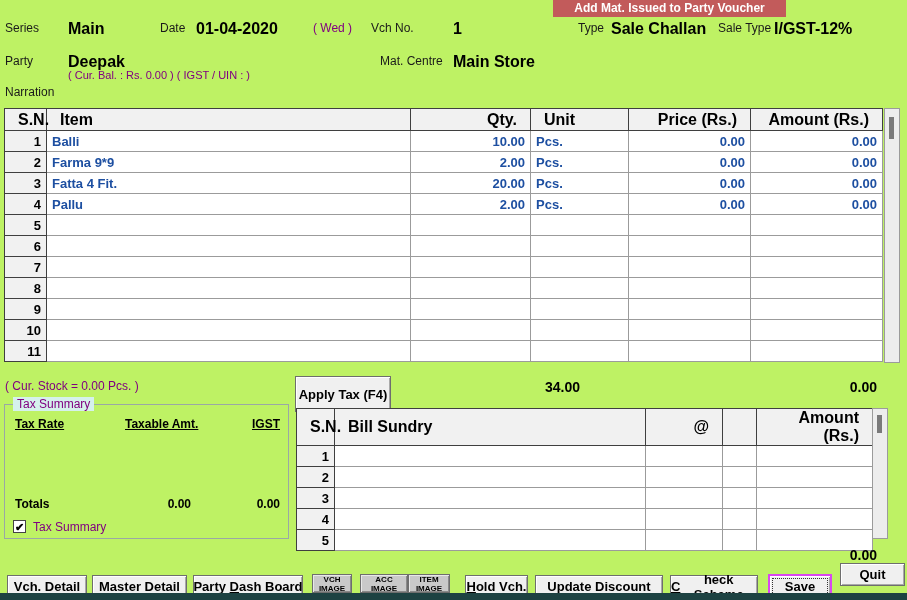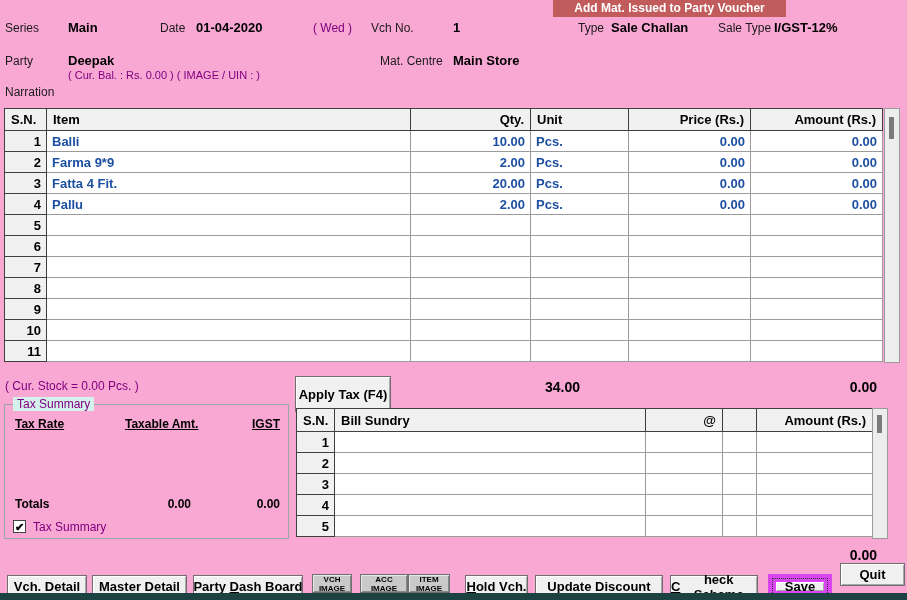--- a/index.html
+++ b/index.html
@@ -1,43 +1,43 @@
 <!DOCTYPE html>
 <html><head>
 <meta charset="utf-8">
 <style>
   html,body{margin:0;padding:0;}
   body{font-family:"Liberation Sans",sans-serif;background:#d5f1ec;}
-  #screen{position:relative;width:907px;height:600px;background:#f9a8d4;overflow:hidden;}
+  #screen{position:relative;width:907px;height:600px;background:#bef264;overflow:hidden;}
 
   .abs{position:absolute;}
   .lbl{font-size:12px;color:#1a1a1a;}
-  .val{font-size:13px;font-weight:bold;color:#000;}
+  .val{font-size:16px;font-weight:bold;color:#000;}
   .purple{color:#800080;font-size:12px;}
   .banner{background:#c25b5b;color:#fff;font-size:12px;font-weight:bold;text-align:center;line-height:17px;}
 
   
   table{border-collapse:collapse;table-layout:fixed;background:#fff;}
   table.grid{border:1px solid #3f3f3f;}
-  .grid th{background:#f1f1f1;border:1px solid #3f3f3f;font-size:13px;font-weight:bold;color:#000;padding:0 6px;height:21px;text-align:left;}
+  .grid th{background:#f1f1f1;border:1px solid #3f3f3f;font-size:16px;font-weight:bold;color:#000;padding:0 13px;height:21px;text-align:left;}
   .grid td{border:1px solid #9b9b9b;font-size:13px;font-weight:bold;height:20px;padding:0 5px;overflow:hidden;white-space:nowrap;background:#fff;}
   .grid td.sn{background:#f1f1f1;border:1px solid #3f3f3f;text-align:right;color:#000;}
   .grid .r{text-align:right;}
   .grid td.blue{color:#1d4fa1;}
 
   
   .sbar{background:#ededed;border:1px solid #9b9b9b;}
   .sthumb{position:absolute;left:4px;width:5px;background:#7a7a7a;}
 
   
   .btn3d{background:#f0f0f0;border:1px solid #6e6e6e;box-shadow:inset 1px 1px 0 #ffffff,inset -1px -1px 0 #a9a9a9;
          font-family:"Liberation Sans",sans-serif;font-size:13px;font-weight:bold;color:#000;text-align:center;
          display:flex;align-items:center;justify-content:center;cursor:pointer;box-sizing:border-box;}
   .btn-img{background:#c9c9c9;font-size:8px;line-height:9px;font-weight:bold;flex-direction:column;box-shadow:inset 1px 1px 0 #e8e8e8,inset -1px -1px 0 #8a8a8a;}
-  .btn-save{border:8px solid #d946ef;outline:1px dotted #333;outline-offset:-5px;}
+  .btn-save{border:2px solid #d946ef;outline:1px dotted #333;outline-offset:-5px;}
   .u{text-decoration:underline;}
 
   
   .fieldset{border:1px solid #9aa8a5;}
   .fieldset .legend{position:absolute;top:-8px;left:8px;background:#d5f1ec;padding:0 4px;color:#800080;font-size:12px;}
   .taxhead{font-size:12px;font-weight:bold;color:#000;text-decoration:underline;}
 
   .checkbox{width:13px;height:13px;background:#fff;border:1px solid #444;font-size:11px;line-height:13px;text-align:center;color:#000;font-weight:bold;box-sizing:border-box;}
 
   .strip{background:#1d4242;}
@@ -57,21 +57,21 @@
   <span class="abs purple" style="left:313px;top:21px;">( Wed )</span>
   <span class="abs lbl" style="left:371px;top:21px;">Vch No.</span>
   <span class="abs val" style="left:453px;top:20px;">1</span>
   <span class="abs lbl" style="left:578px;top:21px;">Type</span>
   <span class="abs val" style="left:611px;top:20px;">Sale Challan</span>
   <span class="abs lbl" style="left:718px;top:21px;">Sale Type</span>
   <span class="abs val" style="left:774px;top:20px;">I/GST-12%</span>
 
   <span class="abs lbl" style="left:5px;top:54px;">Party</span>
   <span class="abs val" style="left:68px;top:53px;">Deepak</span>
-  <span class="abs purple" style="left:68px;top:69px;font-size:11px;">( Cur. Bal. : Rs. 0.00    ) ( IMAGE / UIN :  )</span>
+  <span class="abs purple" style="left:68px;top:69px;font-size:11px;">( Cur. Bal. : Rs. 0.00    ) ( IGST / UIN :  )</span>
   <span class="abs lbl" style="left:371px;top:54px;margin-left:9px;">Mat. Centre</span>
   <span class="abs val" style="left:453px;top:53px;">Main Store</span>
 
   <span class="abs lbl" style="left:5px;top:85px;">Narration</span>
 
   <table class="abs grid" style="left:4px;top:108px;width:878px;">
     <colgroup>
         <col style="width:42px">
         <col style="width:364px">
         <col style="width:120px">

